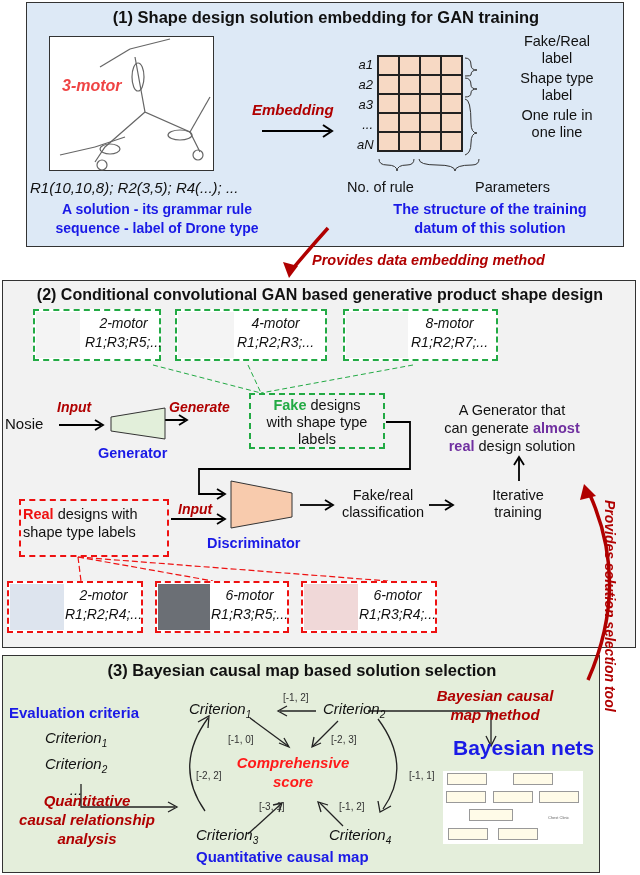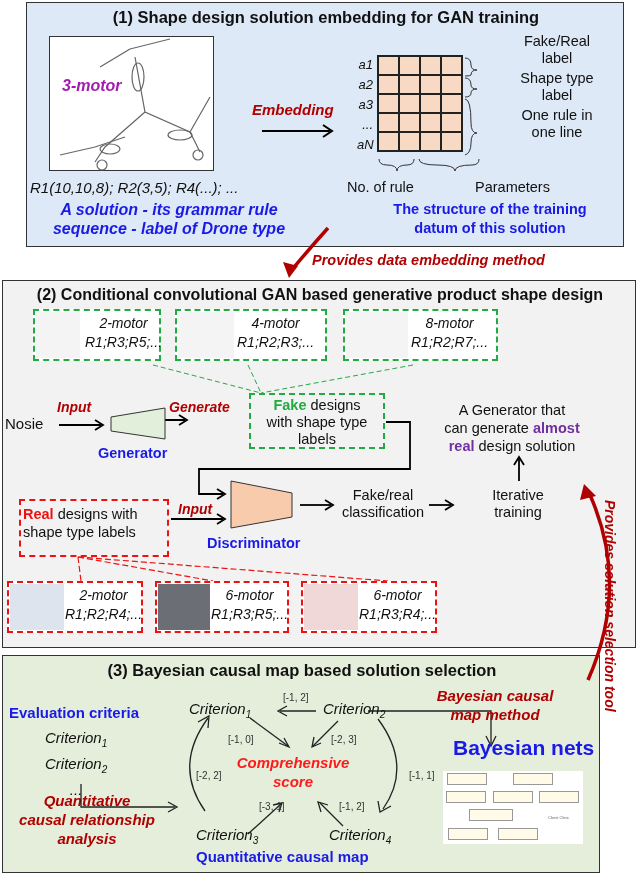--- a/index.html
+++ b/index.html
@@ -40,25 +40,25 @@
         <path d="M140 95 L160 60"></path>
         <path d="M45 110 L10 118"></path>
           <path d="M45 110 L75 100"></path>
         <ellipse cx="88" cy="40" rx="6" ry="14"></ellipse>
         <ellipse cx="130" cy="98" rx="12" ry="5"></ellipse>
         <ellipse cx="60" cy="112" rx="10" ry="5"></ellipse>
         <circle cx="148" cy="118" r="5"></circle>
           <circle cx="52" cy="128" r="5"></circle>
       </g>
     </svg>
-    <div class="abs red-it" style="left:12px;top:40px;font-size:16px;color:#a21caf;">3-motor</div>
+    <div class="abs red-it" style="left:12px;top:40px;font-size:16px;color:#ef4444;">3-motor</div>
   </div>
 
   <div class="abs it" style="left:3px;top:176px;font-size:15px;">R1(10,10,8); R2(3,5);  R4(...); ...</div>
-  <div class="abs blue c" style="left:22px;width:240px;top:197px;font-size:16px;line-height:19px;font-style:italic;">
+  <div class="abs blue c" style="left:10px;width:240px;top:197px;font-size:14px;line-height:19px;">
     <div>A solution - its grammar rule</div>
     <div>sequence - label of Drone type</div>
   </div>
 
   <div class="abs red-it" style="left:225px;top:98px;font-size:15px;">Embedding</div>
   <svg width="600" height="250">
     <path d="M235 128 L303 128" stroke="#000" stroke-width="2"></path>
     <path d="M296 122 L305 128 L296 134" stroke="#000" stroke-width="2" fill="none"></path>
   </svg>
 

